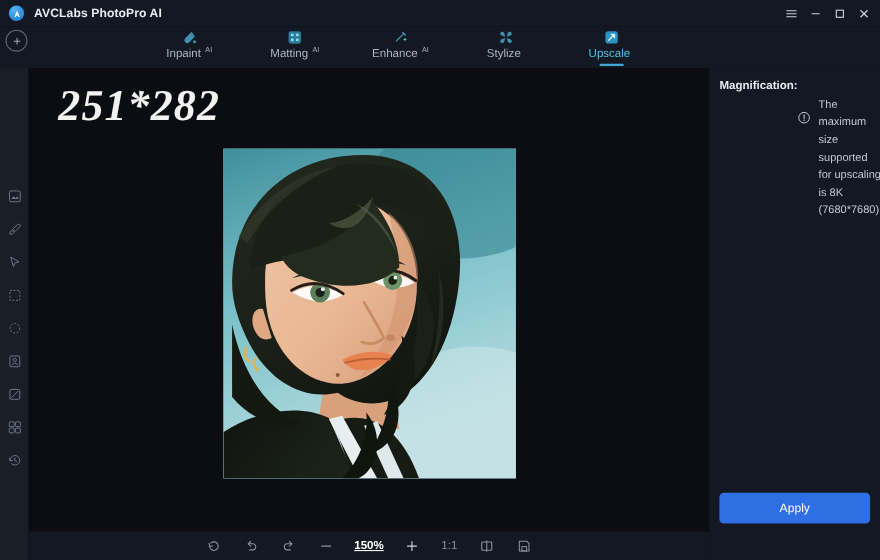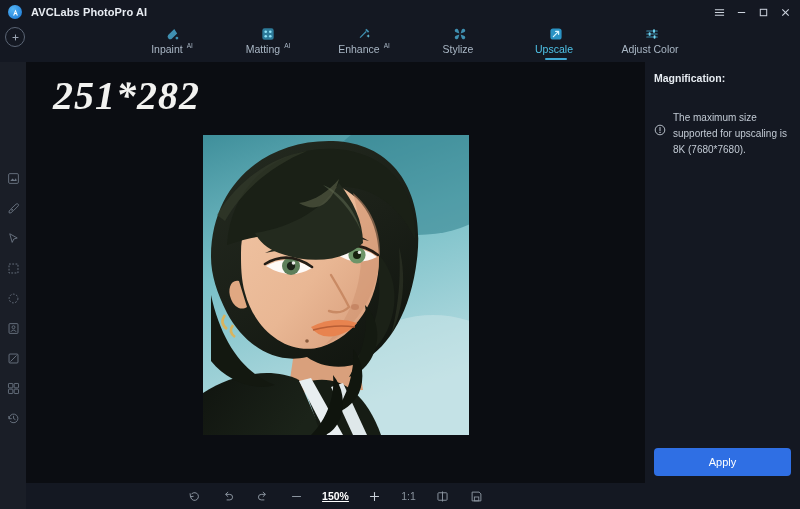--- a/index.html
+++ b/index.html
@@ -150,21 +150,21 @@
     color: #8b949f; font-size: 11px;
   }
   .bb-zoom { color: #ffffff; font-weight: bold; font-size: 10.5px; min-width: 44px; text-decoration: underline; }
   .bb-ratio { font-size: 10.5px; }
 
   
   .panel {
     width: 155px; flex: 0 0 155px;
     background: #141822;
     padding: 10px 9px 0 9px;
-    display: flex; flex-direction: column;
+    display: flex; flex-direction: row;
     position: relative;
   }
   .panel-title {
     font-size: 10.5px; color: #e6ebf1; font-weight: bold;
     margin-bottom: 10px;
   }
   .mag-grid {
     display: grid; grid-template-columns: 1fr 1fr;
     gap: 7px 7px;
   }
@@ -323,40 +323,20 @@
               <path d="M5 11 11 5 M7.6 5 H11 V8.4" stroke="#d8f4ff" stroke-width="1.4" fill="none" stroke-linecap="round" stroke-linejoin="round"></path>
             </svg>
         </span>
         <span class="nav-label-row">
           <span class="nav-label">Upscale</span>
           <span class="nav-ai"></span>
         </span>
         <span class="nav-underline"></span>
       </div>
 
-      <div class="nav-item">
-        <span class="nav-icon">
-          <svg width="14" height="14" viewBox="0 0 16 16">
-              <g stroke="#3f8fb0" stroke-width="1.3" stroke-linecap="round">
-                <line x1="2" y1="4.6" x2="14" y2="4.6"></line>
-                <line x1="2" y1="8" x2="14" y2="8"></line>
-                <line x1="2" y1="11.4" x2="14" y2="11.4"></line>
-              </g>
-              <g fill="#6fd6f2">
-                <rect x="9.2" y="2.6" width="2.2" height="4" rx="1"></rect>
-                <rect x="4.2" y="6" width="2.2" height="4" rx="1"></rect>
-                <rect x="9.8" y="9.4" width="2.2" height="4" rx="1"></rect>
-              </g>
-            </svg>
-        </span>
-        <span class="nav-label-row">
-          <span class="nav-label">Adjust Color</span>
-          <span class="nav-ai"></span>
-        </span>
-      </div>
 
     </div>
   </div>
 
   <div class="body">
 
     <div class="rail">
       <div class="rail-icon">
         <svg width="13" height="13" viewBox="0 0 16 16">
             <rect x="2" y="2" width="12" height="12" rx="1.5" fill="none" stroke="#6d7785" stroke-width="1.1"></rect>

